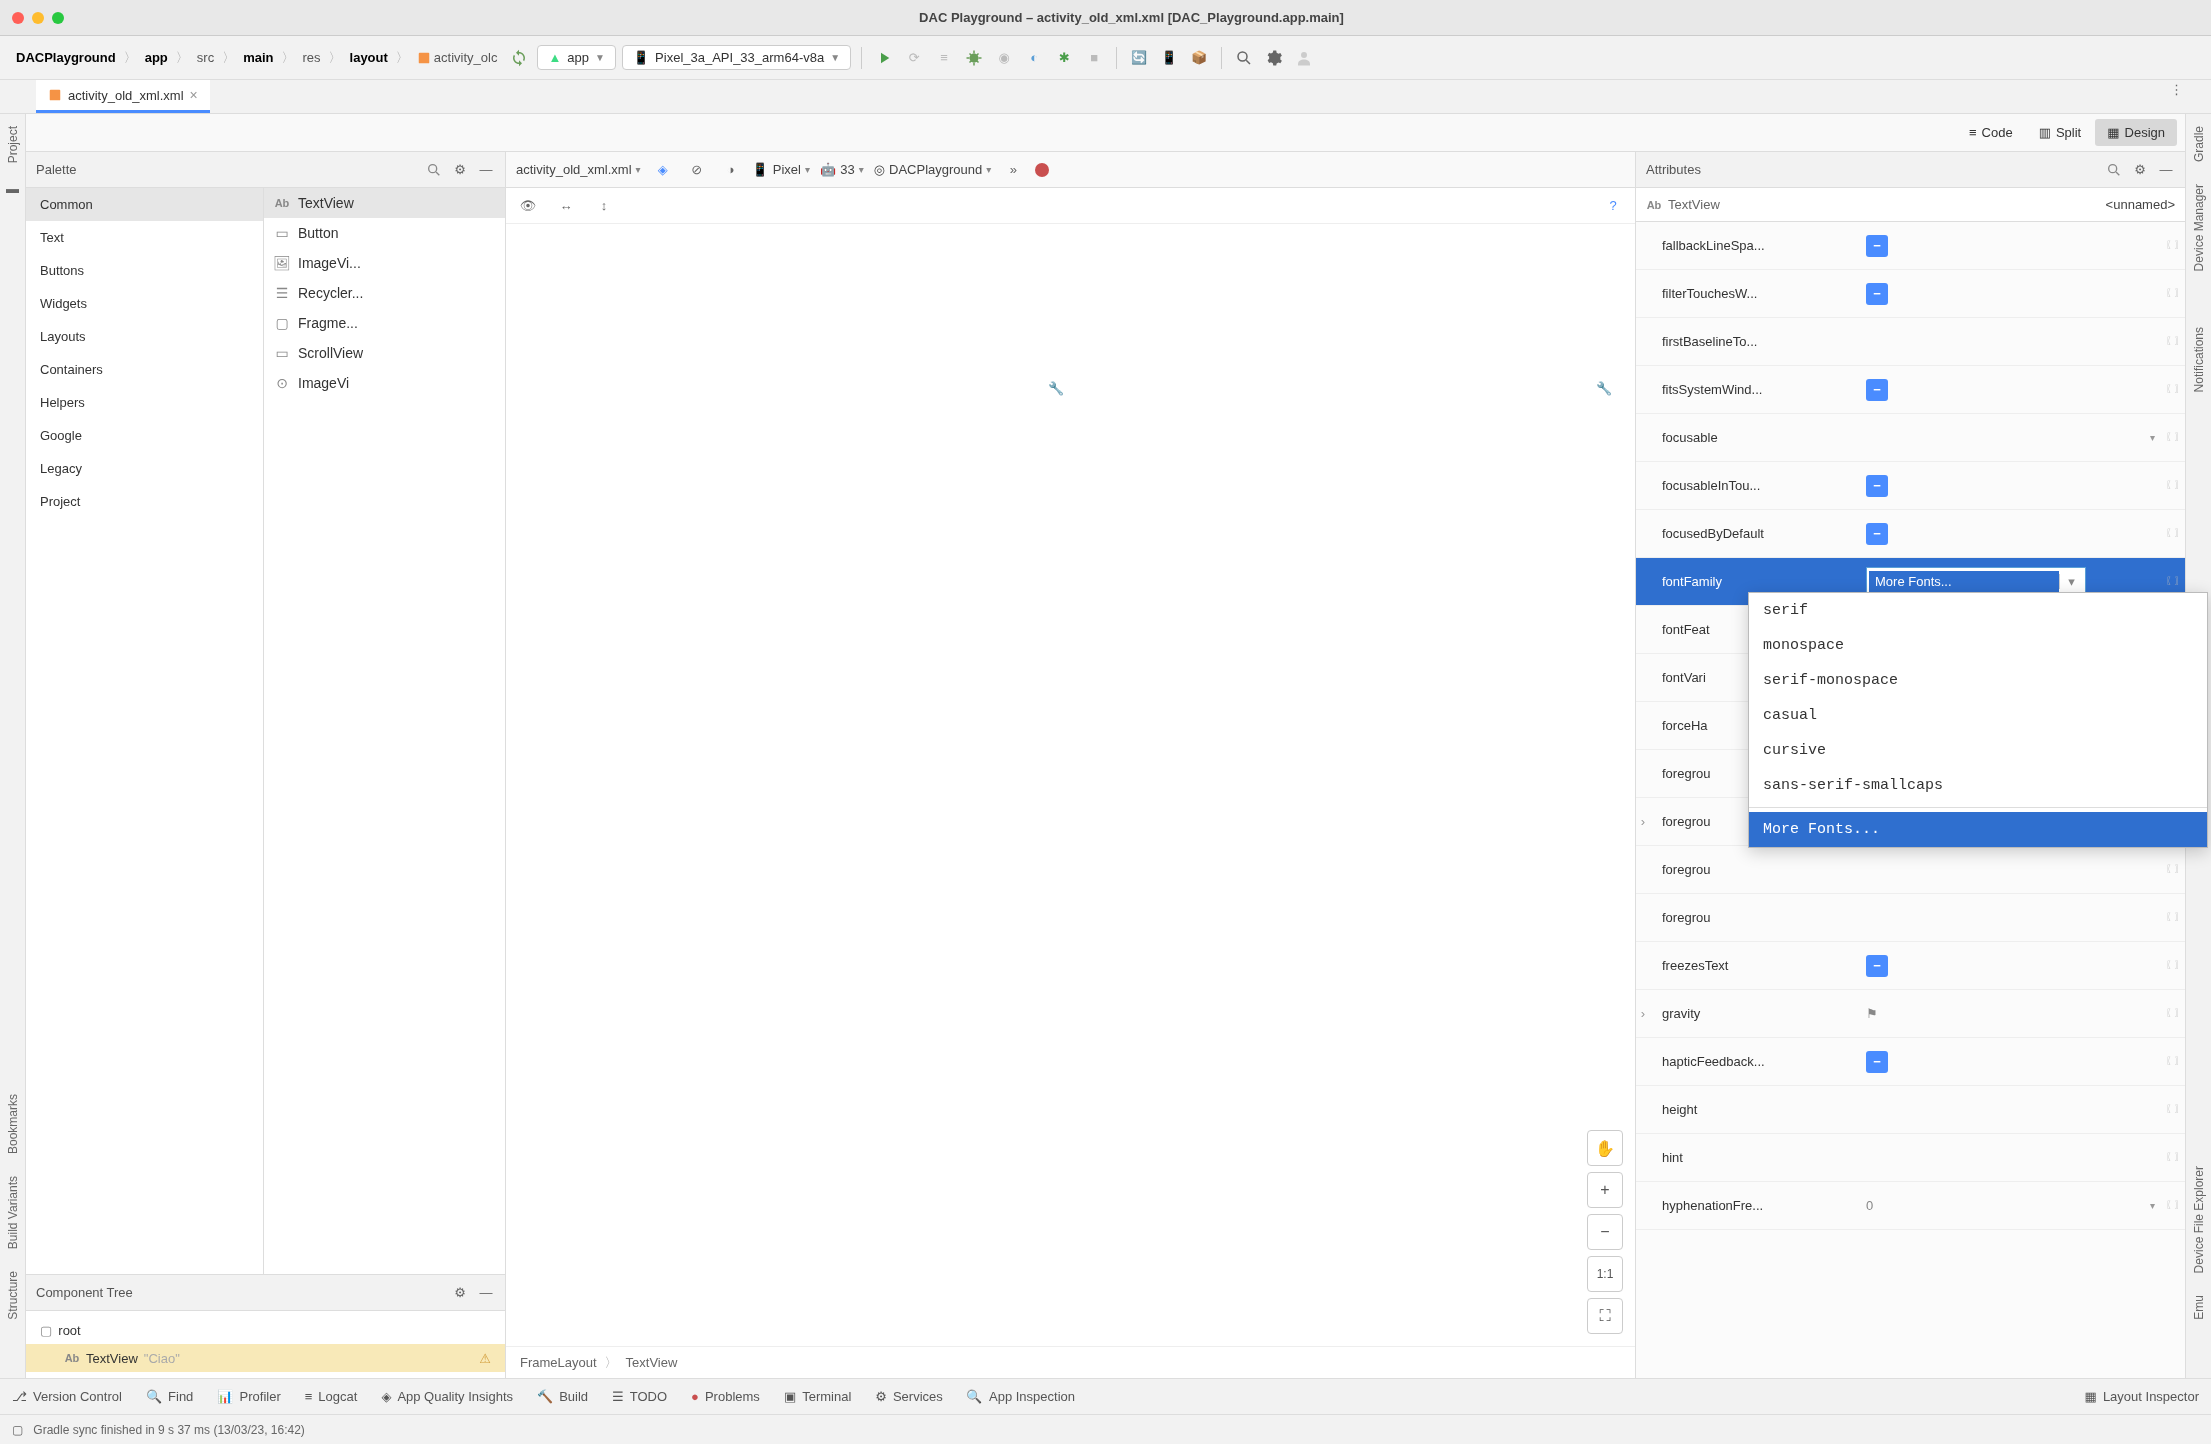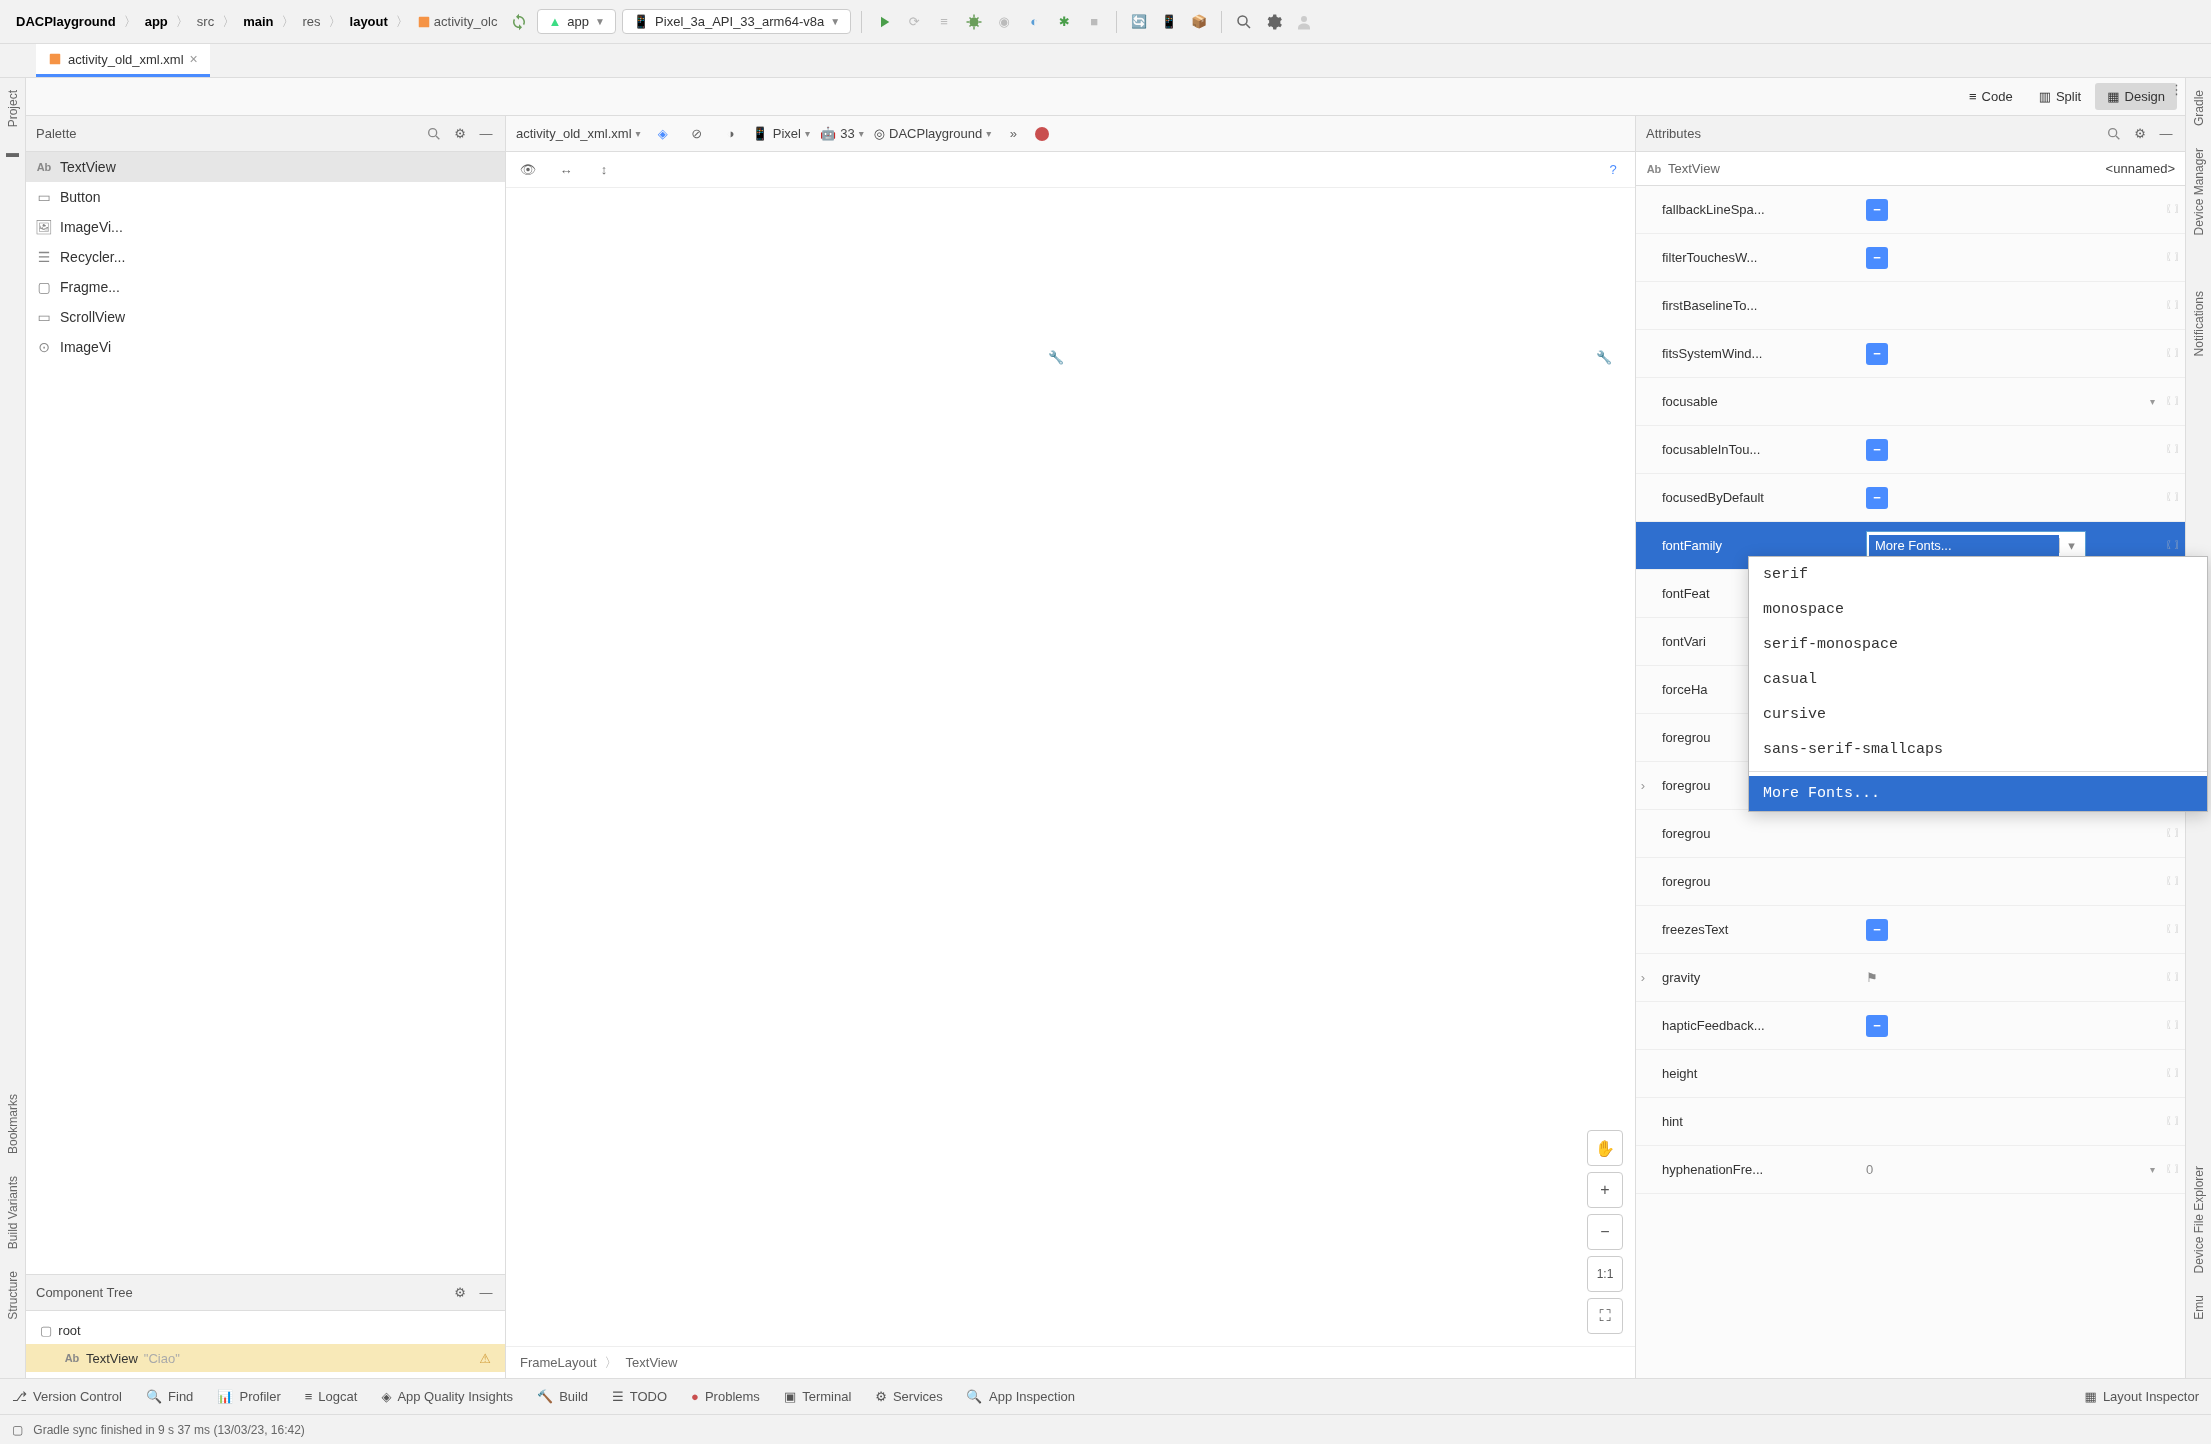--- a/index.html
+++ b/index.html
@@ -103,20 +103,28 @@
 .bb-item { display: flex; align-items: center; gap: 6px; cursor: pointer; color: #555; font-size: 13px; }
 .statusbar { height: 30px; background: #f2f2f2; border-top: 1px solid #ddd; display: flex; align-items: center; padding: 0 12px; gap: 10px; font-size: 12px; color: #666; }
 
 .android { color: #3ddc84; }
 .red-dot { width: 14px; height: 14px; background: #c94f4f; border-radius: 50%; display: inline-block; }
 </style>
 </head>
 <body>
 
 <div class="window" style="transform: scale(1);">
+  <div class="titlebar">
+    <div class="traffic">
+      <div class="dot red"></div>
+      <div class="dot yellow"></div>
+      <div class="dot green"></div>
+    </div>
+    <div class="title">DAC Playground – activity_old_xml.xml [DAC_Playground.app.main]</div>
+  </div>
 
   <div class="toolbar">
     <div class="breadcrumb">
       <span class="crumb bold">DACPlayground</span>
         <span class="sep">〉</span>
       <span class="crumb bold">app</span>
         <span class="sep">〉</span>
       <span class="crumb">src</span>
         <span class="sep">〉</span>
       <span class="crumb bold">main</span>
@@ -223,20 +231,32 @@
             <span class="hdr-icon">
                 <svg viewBox="0 0 24 24" width="16" height="16" fill="none" stroke="#888" stroke-width="2">
                   <circle cx="10" cy="10" r="6"></circle>
                   <path d="M15 15l5 5"></path>
                 </svg>
               </span>
             <span class="hdr-icon">⚙</span>
             <span class="hdr-icon">—</span>
           </div>
           <div class="palette-body" style="height:440px">
+            <div class="palette-cats">
+              <div class="cat-item active">Common</div>
+              <div class="cat-item">Text</div>
+              <div class="cat-item">Buttons</div>
+              <div class="cat-item">Widgets</div>
+              <div class="cat-item">Layouts</div>
+              <div class="cat-item">Containers</div>
+              <div class="cat-item">Helpers</div>
+              <div class="cat-item">Google</div>
+              <div class="cat-item">Legacy</div>
+              <div class="cat-item">Project</div>
+            </div>
             <div class="palette-widgets">
               <div class="widget-item active">
                   <span class="widget-icon ab">Ab</span>
                   <span>TextView</span>
                 </div>
               <div class="widget-item">
                   <span class="widget-icon">▭</span>
                   <span>Button</span>
                 </div>
               <div class="widget-item">

